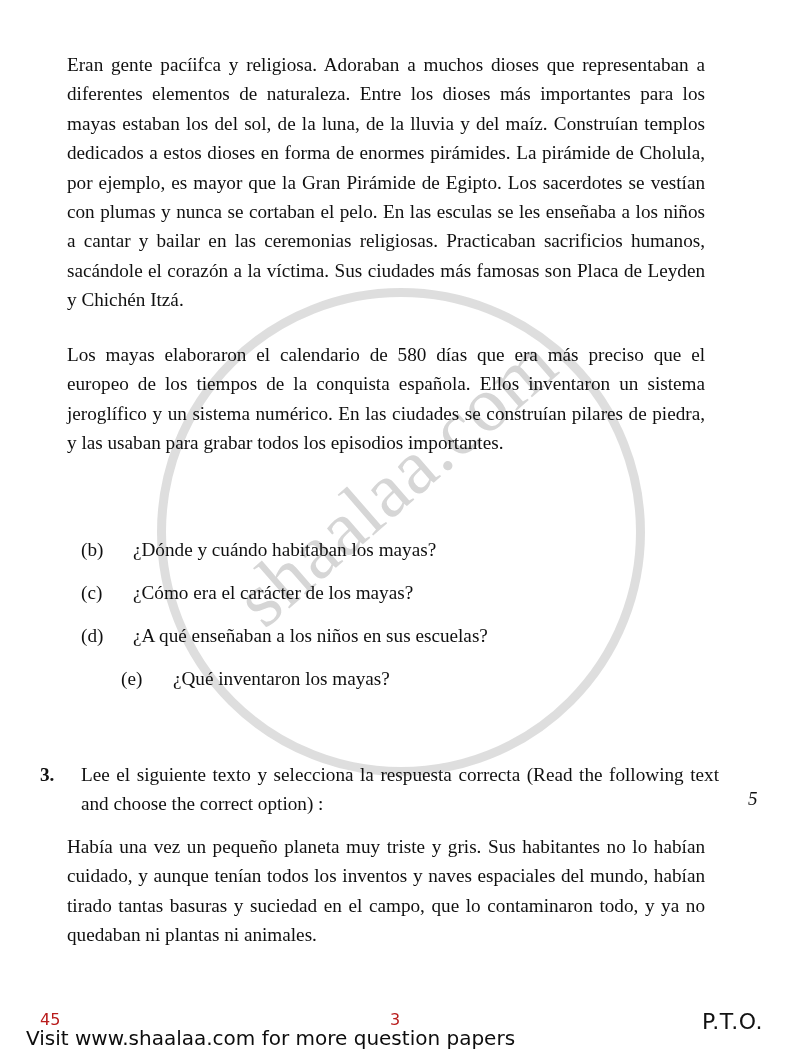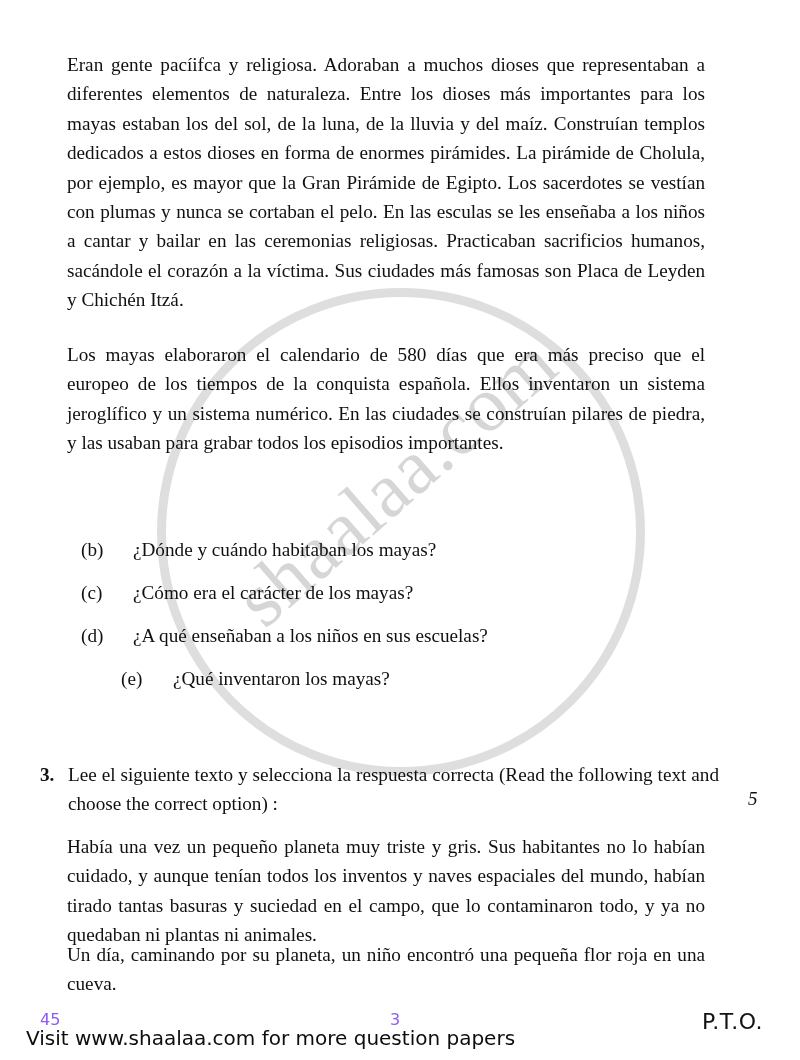--- a/index.html
+++ b/index.html
@@ -94,36 +94,36 @@
     font-size: 19.2px;
     line-height: 29.4px;
   }
   .qnum {
     position: absolute;
     left: 0;
     top: 0;
     font-weight: bold;
   }
   .qnum-body {
-    margin-left: 28px;
+    margin-left: 41px;
     text-align: justify;
     text-justify: inter-word;
   }
   .marks {
     position: absolute;
     font-style: italic;
     font-size: 19px;
   }
 
   
   .footer-num {
     position: absolute;
     font-family: "DejaVu Sans", "Liberation Sans", sans-serif;
     font-size: 16px;
-    color: #8b5cf6;
+    color: #b91c1c;
   }
   .pto {
     position: absolute;
     font-family: "DejaVu Sans", "Liberation Sans", sans-serif;
     font-size: 22px;
     letter-spacing: 0.5px;
     color: #111;
   }
   .banner {
     position: absolute;
@@ -166,21 +166,20 @@
     </div>
 
     <div class="qnum-block" style="top:760px;">
       <span class="qnum">3.</span>
       <div class="qnum-body">Lee el siguiente texto y selecciona la respuesta correcta (Read the following text and choose the correct option) :</div>
     </div>
     <div class="marks" style="left:748px; top:788px;">5</div>
 
     <div class="para" style="top:832px;">Había una vez un pequeño planeta muy triste y gris. Sus habitantes no lo habían cuidado, y aunque tenían todos los inventos y naves espaciales del mundo, habían tirado tantas basuras y suciedad en el campo, que lo contaminaron todo, y ya no quedaban ni plantas ni animales.</div>
 
-    <div class="para" style="top:940px;">Un día, caminando por su planeta, un niño encontró una pequeña flor roja en una cueva.</div>
 
     <div class="footer-num" style="left:40px; top:1010px;">45</div>
 
     <div class="footer-num" style="left:390px; top:1010px;">3</div>
 
     <div class="pto" style="left:702px; top:1009px;">P.T.O.</div>
   </div>
 
   <div class="banner">Visit www.shaalaa.com for more question papers</div>
 

